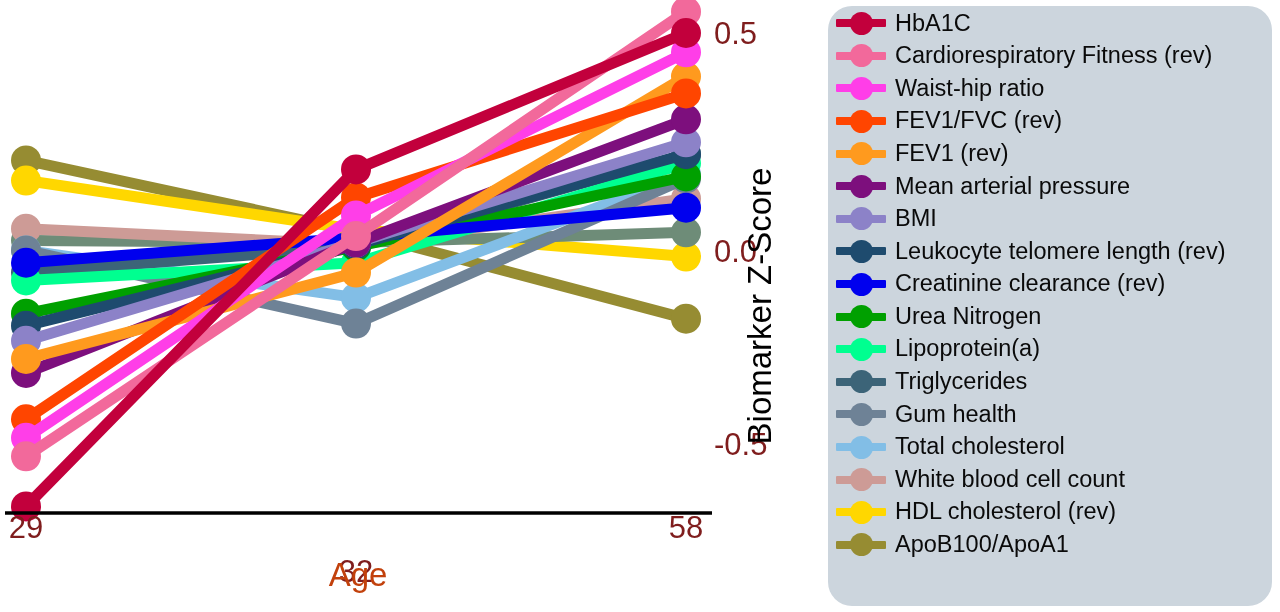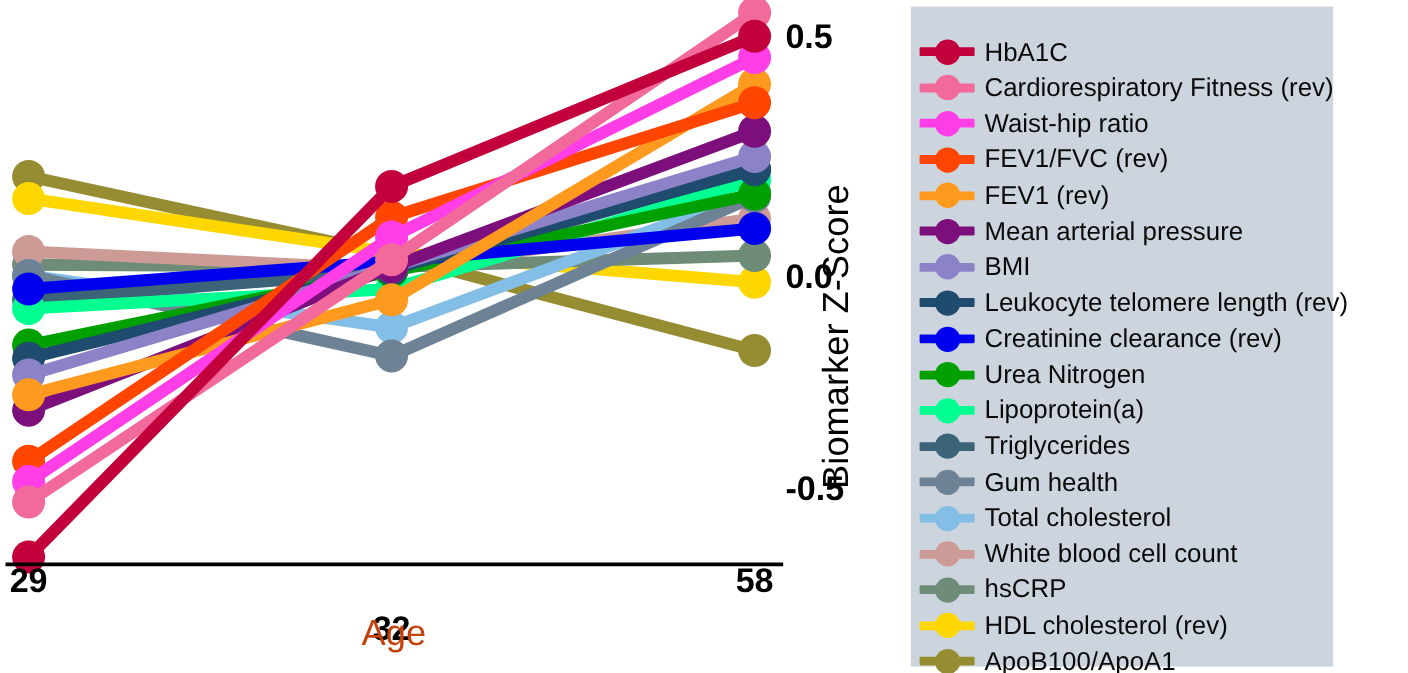--- a/index.html
+++ b/index.html
@@ -9,44 +9,45 @@
     overflow:hidden;position:relative;
   }
   #figure{position:absolute;inset:0;width:1280px;height:612px;}
 
   
   #plot-area{position:absolute;left:0;top:0;width:820px;height:612px;}
   #plot-svg{position:absolute;left:0;top:0;}
 
   
   .tick-label{
-    position:absolute;color:#000000;
+    position:absolute;color:#7f1d1d;
     font-family:"Liberation Sans", sans-serif;
-    font-size:31px;font-weight:700;line-height:1;
+    font-size:31px;font-weight:400;line-height:1;
     white-space:nowrap;
   }
   .xtick{transform:translateX(-50%);top:512px;}
   .ytick{left:714px;transform:translateY(-50%);}
 
   #x-axis-title{
     position:absolute;top:556px;left:358px;transform:translateX(-50%);
     font-size:33px;color:#c2410c;white-space:nowrap;
   }
   #y-axis-title{
     position:absolute;left:760px;top:306px;
     transform:translate(-50%,-50%) rotate(-90deg);
     transform-origin:center center;
     font-size:33px;color:#000;white-space:nowrap;
   }
 
   
   #legend{
-    position:absolute;left:828px;top:6px;width:384px;height:600px;
+    position:absolute;left:828px;top:6px;width:444px;height:600px;
     background:#ccd5dd;box-sizing:border-box;
-    padding:25px 0 0 8px;
+    padding:1px 0 0 8px;
+    border-radius:24px;
   }
   .legend-row{
     display:flex;align-items:center;height:32.6px;
   }
   .legend-swatch{
     position:relative;width:50px;height:26px;flex:0 0 50px;
     display:flex;align-items:center;justify-content:center;
   }
   .legend-swatch .bar{
     position:absolute;left:0;top:50%;transform:translateY(-50%);
@@ -296,27 +297,20 @@
       </div>
       <div class="legend-row">
         <span class="legend-swatch">
           <span class="bar" style="background: rgb(205, 155, 150);"></span>
           <span class="dot" style="background: rgb(205, 155, 150);"></span>
         </span>
         <span class="legend-label">White blood cell count</span>
       </div>
       <div class="legend-row">
         <span class="legend-swatch">
-          <span class="bar" style="background: rgb(110, 140, 120);"></span>
-          <span class="dot" style="background: rgb(110, 140, 120);"></span>
-        </span>
-        <span class="legend-label">hsCRP</span>
-      </div>
-      <div class="legend-row">
-        <span class="legend-swatch">
           <span class="bar" style="background: rgb(255, 215, 0);"></span>
           <span class="dot" style="background: rgb(255, 215, 0);"></span>
         </span>
         <span class="legend-label">HDL cholesterol (rev)</span>
       </div>
       <div class="legend-row">
         <span class="legend-swatch">
           <span class="bar" style="background: rgb(150, 140, 50);"></span>
           <span class="dot" style="background: rgb(150, 140, 50);"></span>
         </span>

